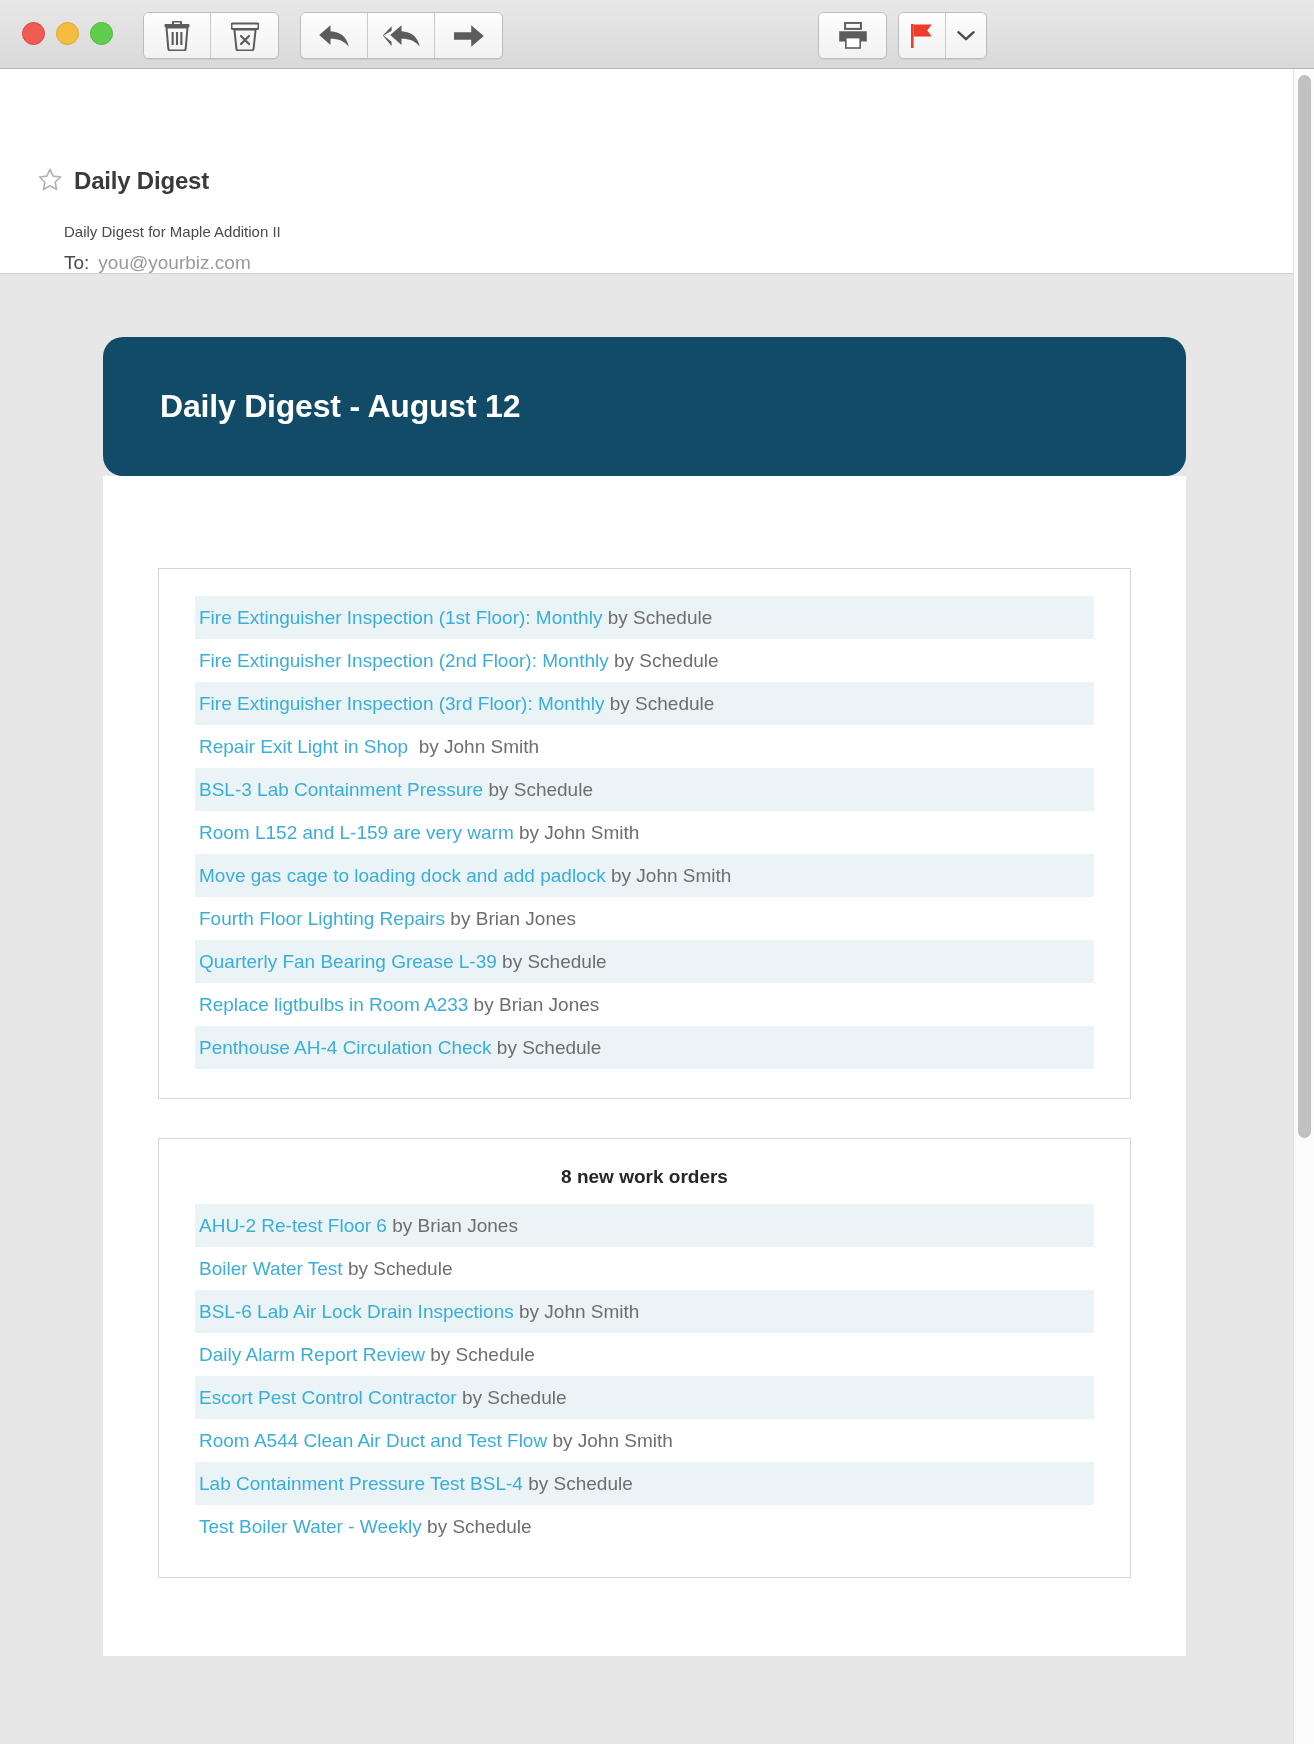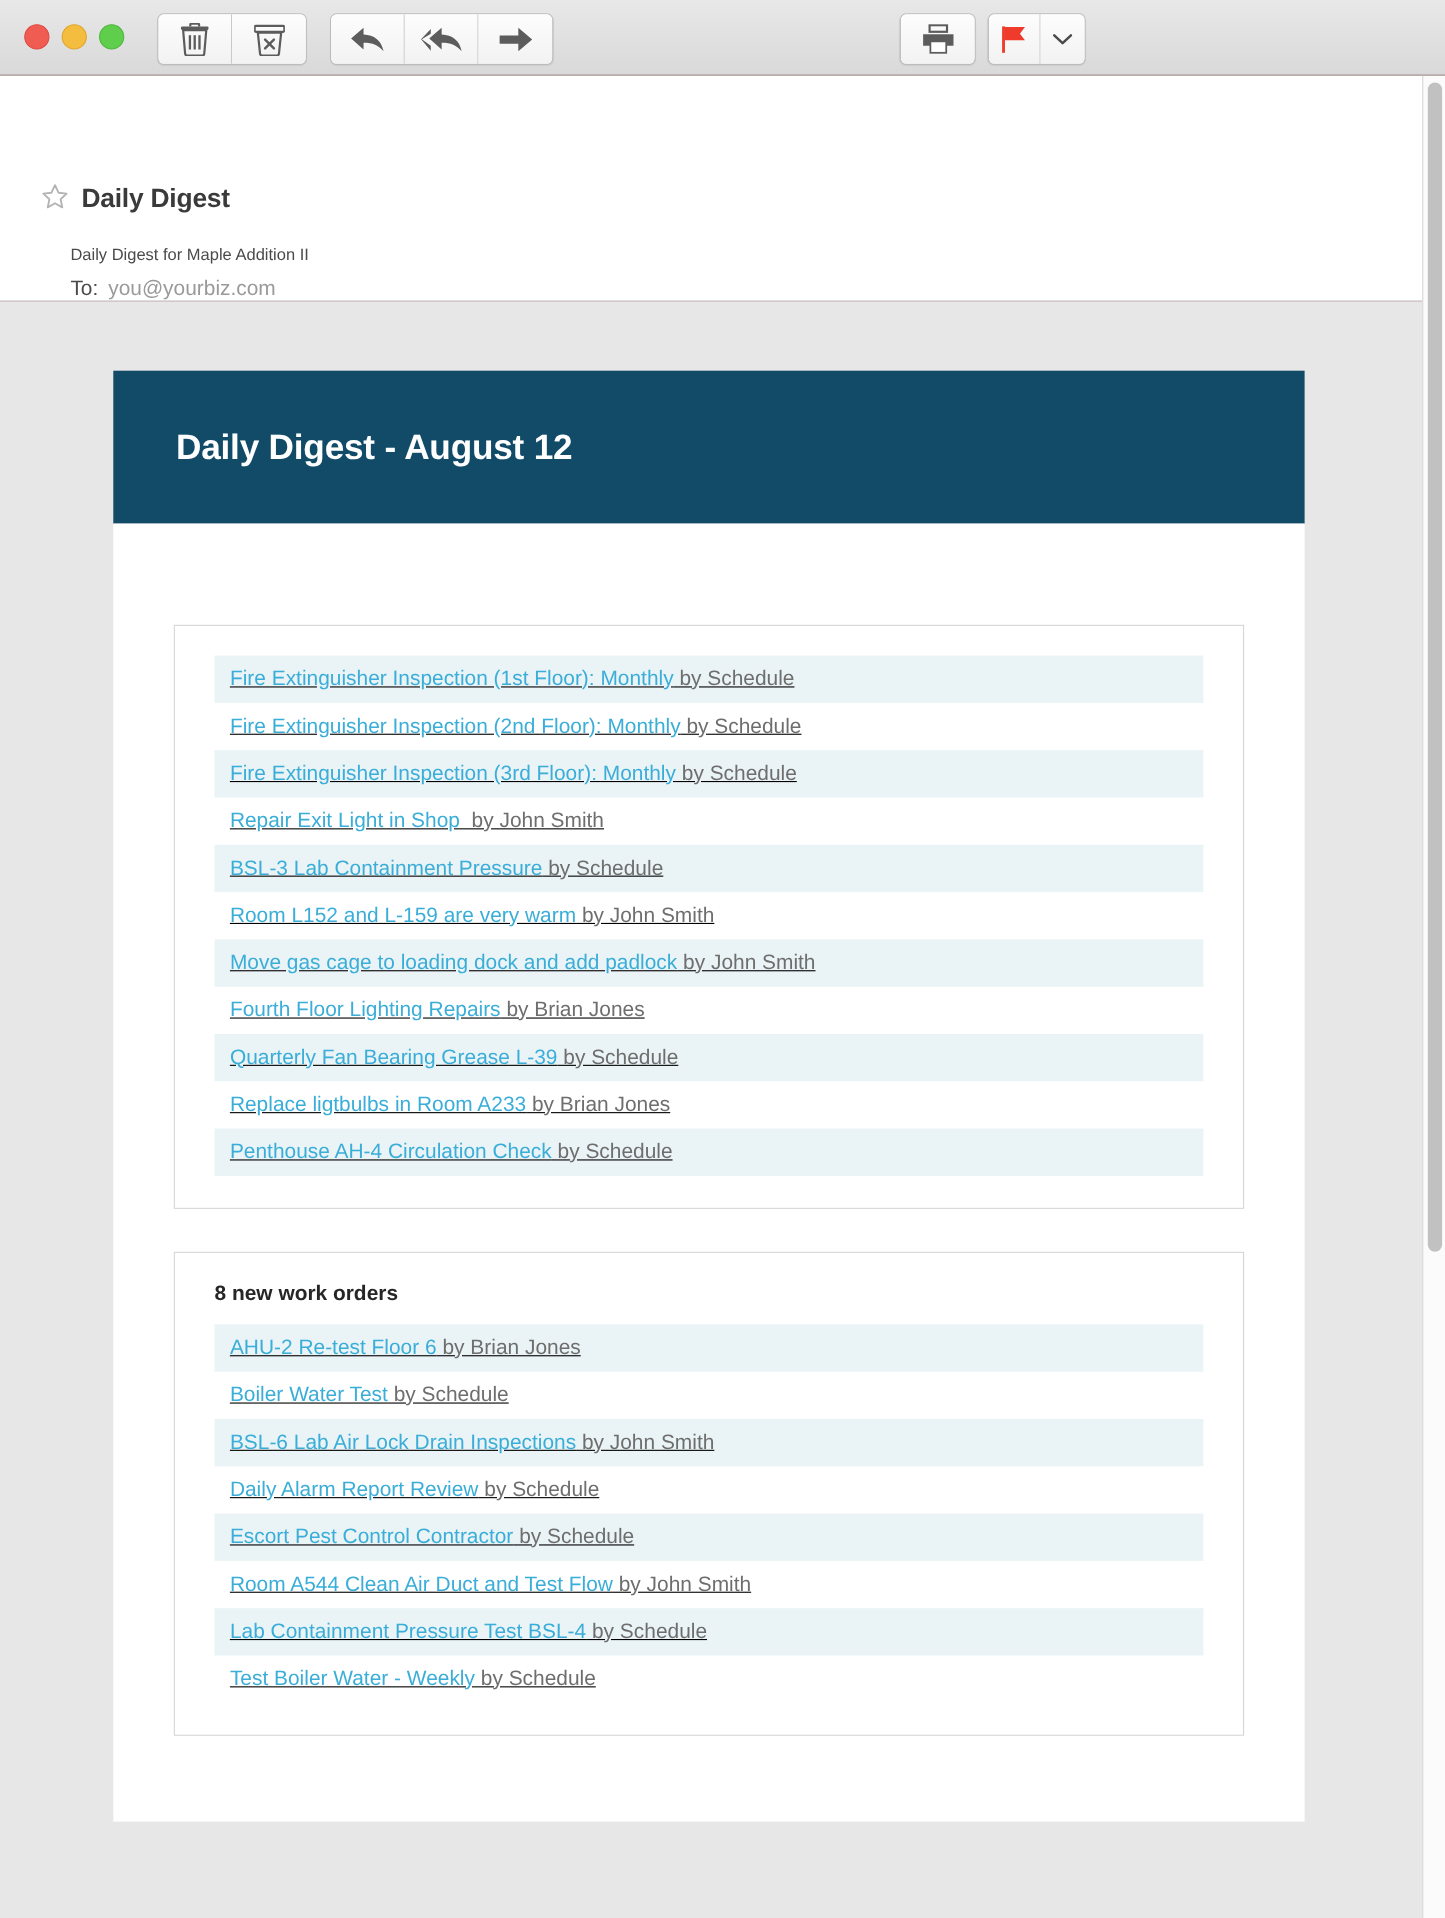--- a/index.html
+++ b/index.html
@@ -11,22 +11,23 @@
     font-family: "Liberation Sans", sans-serif;
     -webkit-font-smoothing: antialiased;
   }
 
   
   .window {
     position: relative;
     width: 1314px;
     height: 1744px;
     box-sizing: border-box;
-    background: #7f1d1d;
+    background: #84cc16;
     overflow: hidden;
+    text-align: center;
   }
 
   
   .toolbar {
     position: absolute;
     left: 0; top: 0;
     width: 1314px;
     height: 69px;
     box-sizing: border-box;
     background: linear-gradient(to bottom, #e8e8e8 0%, #d9d9d9 100%);
@@ -147,20 +148,21 @@
     left: 103px; top: 63px;
     width: 1083px;
   }
   .digest-banner {
     background: #114b68;
     height: 139px;
     display: flex;
     align-items: center;
     padding-left: 57px;
     box-sizing: border-box;
+    border-radius: 20px;
   }
   .digest-banner h1 {
     margin: 0;
     font-size: 32px;
     font-weight: bold;
     color: #ffffff;
     letter-spacing: -0.2px;
   }
   .digest-panel {
     background: #ffffff;
@@ -191,25 +193,24 @@
   .card-title {
     font-size: 19px;
     font-weight: bold;
     color: #262626;
     margin-bottom: 16px;
   }
   .wo-row {
     height: 43px;
     display: flex;
     align-items: center;
-    padding-left: 14px;
+    padding-left: 4px;
     box-sizing: border-box;
     font-size: 19px;
     white-space: pre;
-    text-decoration: underline;
   }
   .wo-row.odd { background: #eaf3f6; }
   .wo-link {
     color: #3aaed8;
     text-decoration: none;
   }
   .wo-by { color: #6e6e6e; }
 
   
   .scrolltrack {

